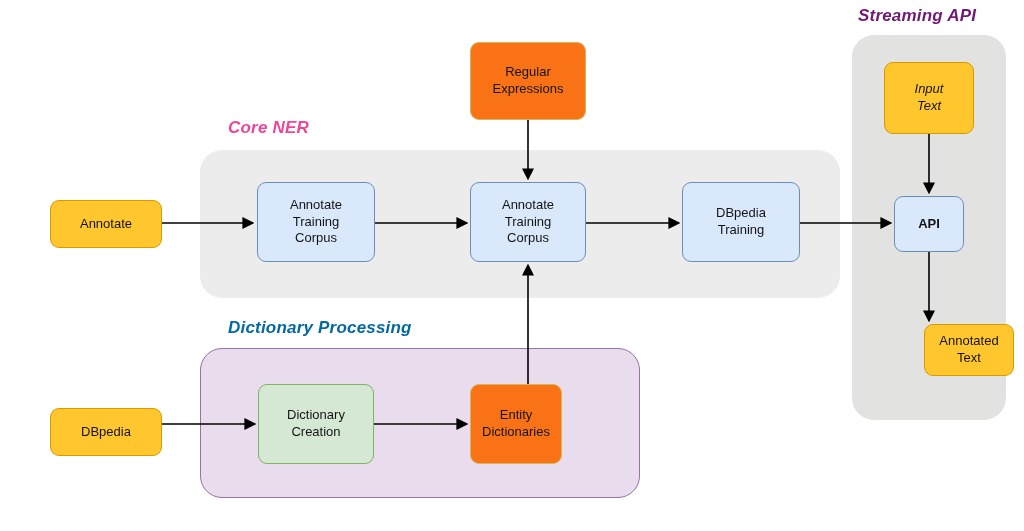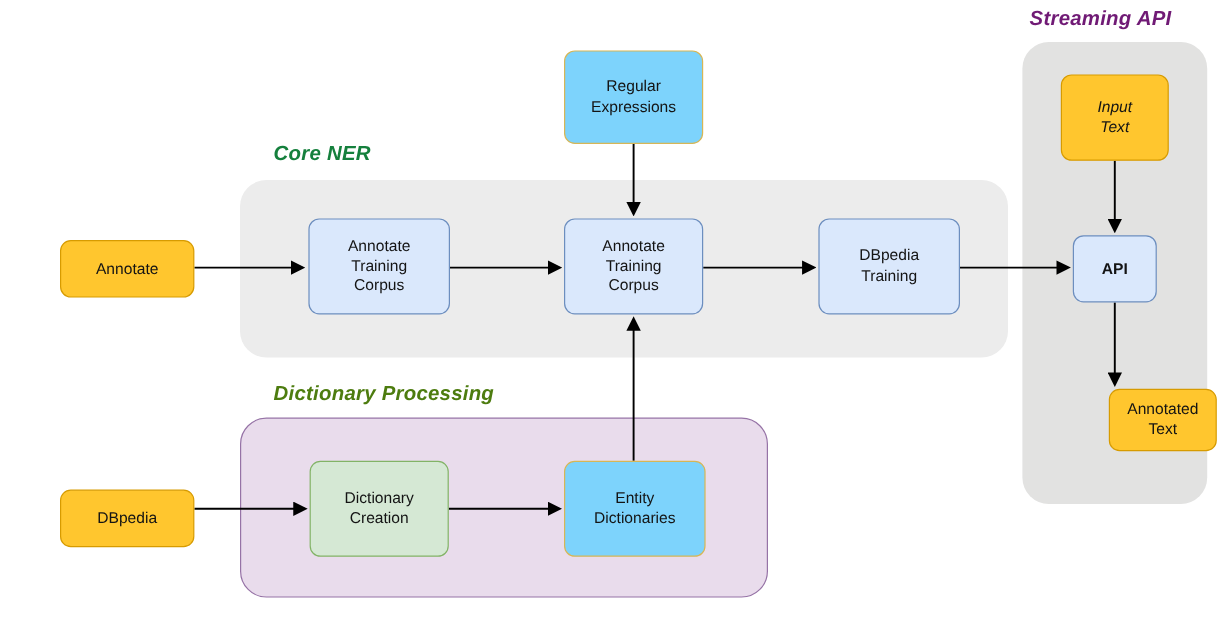--- a/index.html
+++ b/index.html
@@ -21,40 +21,40 @@
   .group.purple     { background: #E9DCEC; border: 1px solid #9673A6; }
 
   .group-label {
     position: absolute;
     font-size: 17px;
     font-weight: bold;
     font-style: italic;
     letter-spacing: 0.2px;
     white-space: nowrap;
   }
-  .group-label.core      { color: #15803d; }
-  .group-label.dict      { color: #4d7c0f; }
+  .group-label.core      { color: #ec4899; }
+  .group-label.dict      { color: #0369a1; }
   .group-label.streaming { color: #701a75; }
 
   
   .node {
     position: absolute;
     display: flex;
     align-items: center;
     justify-content: center;
     text-align: center;
     font-size: 13px;
     line-height: 1.3;
     color: #141414;
     border-radius: 9px;
   }
   .node span { display: block; margin: 0 auto; }
   .node.gold  { background: #FFC62E; border: 1.5px solid #D79B00; }
   .node.blue  { background: #DAE8FC; border: 1.5px solid #6C8EBF; }
-  .node.cream { background: #7dd3fc; border: 1.5px solid #D6B656; }
+  .node.cream { background: #f97316; border: 1.5px solid #D6B656; }
   .node.green { background: #D5E8D4; border: 1.5px solid #82B366; }
   .node.bold  { font-weight: bold; }
 
   
   svg.arrows {
     position: absolute;
     left: 0; top: 0;
     width: 1024px; height: 531px;
     pointer-events: none;
   }
@@ -112,21 +112,21 @@
   </div>
 
   <div class="node gold" style="left:50px; top:408px; width:112px; height:48px;">
     <span>DBpedia</span>
   </div>
 
   <div class="node green" style="left:258px; top:384px; width:116px; height:80px;">
     <span style="width:80px;">Dictionary Creation</span>
   </div>
 
-  <div class="node cream" style="left:470px; top:384px; width:118px; height:80px;">
+  <div class="node cream" style="left:470px; top:384px; width:92px; height:80px;">
     <span style="width:84px;">Entity Dictionaries</span>
   </div>
 
   <div class="node gold" style="left:884px; top:62px; width:90px; height:72px;font-style:italic;">
     <span style="width:46px;">Input Text</span>
   </div>
 
   <div class="node blue bold" style="left:894px; top:196px; width:70px; height:56px;">
     <span>API</span>
   </div>

